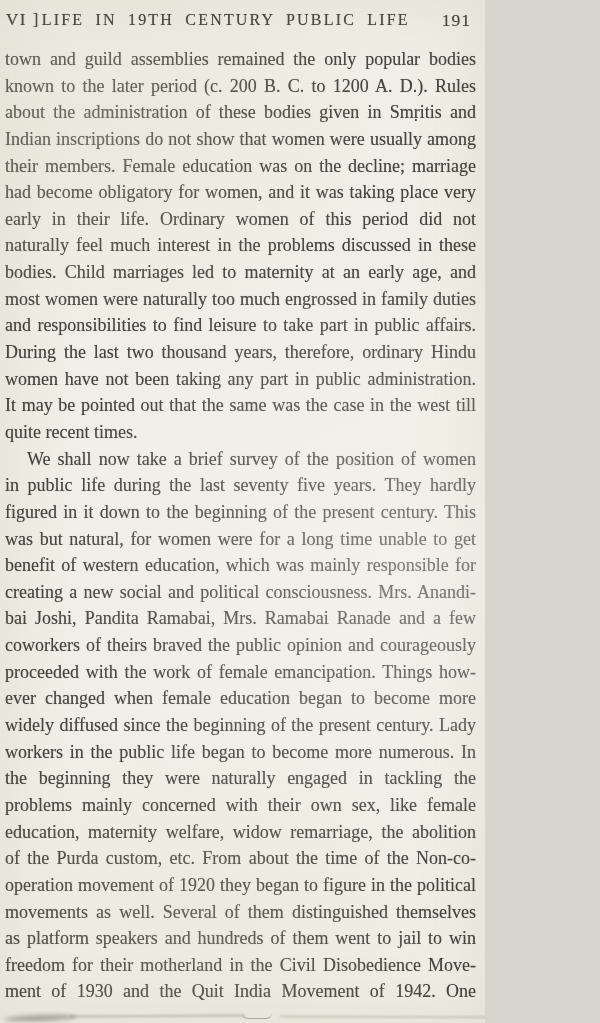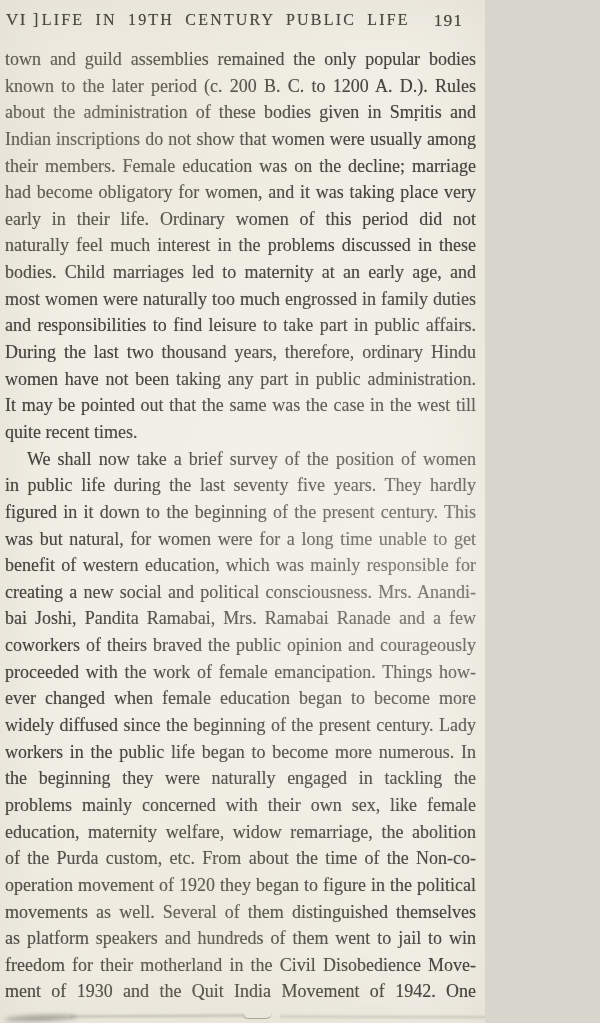--- a/index.html
+++ b/index.html
@@ -39,21 +39,21 @@
     left: 50%;
     top: 1px;
     transform: translateX(-54%);
     white-space: nowrap;
     font-size: 16px;
     letter-spacing: 2.2px;
     word-spacing: 5px;
   }
   .page-number {
     position: absolute;
-    right: 13px;
+    right: 5px;
     top: 0;
     font-size: 17.5px;
     letter-spacing: 1px;
   }
   .page-body {
     font-size: 18px;
     line-height: 26.65px;
     text-shadow: 0 0 0.7px rgba(72, 70, 62, 0.5);
   }
   .paragraph { margin: 0; }

